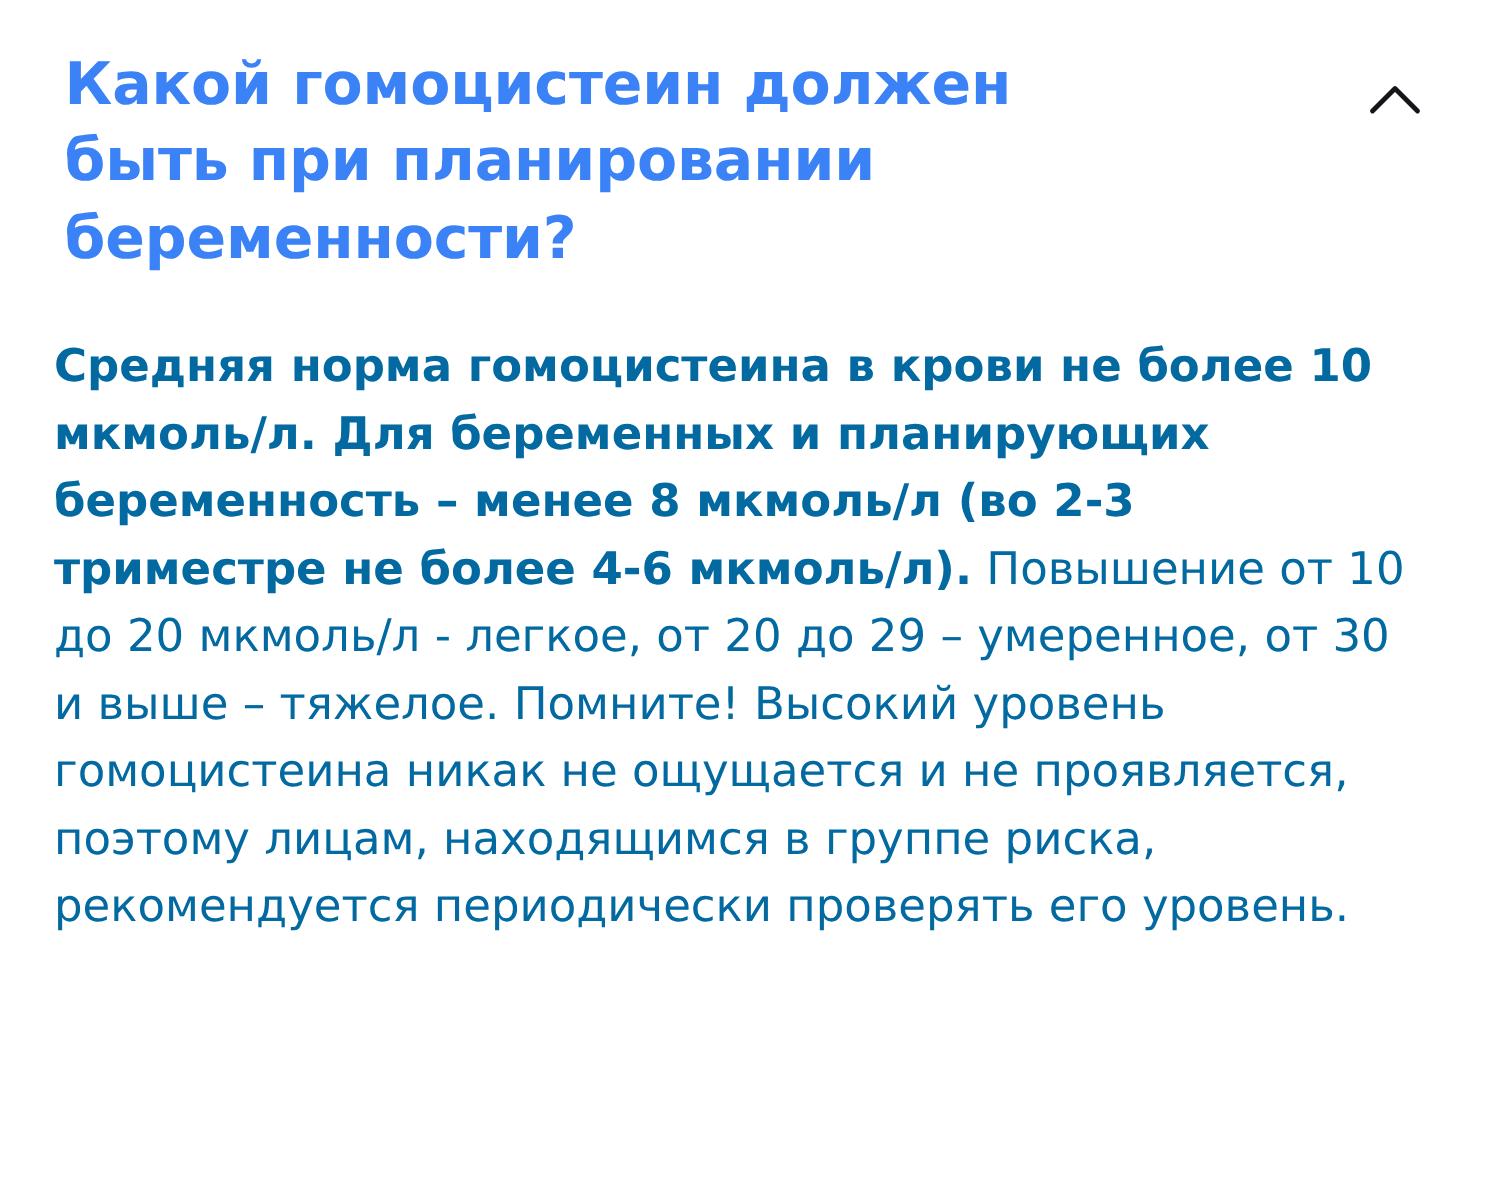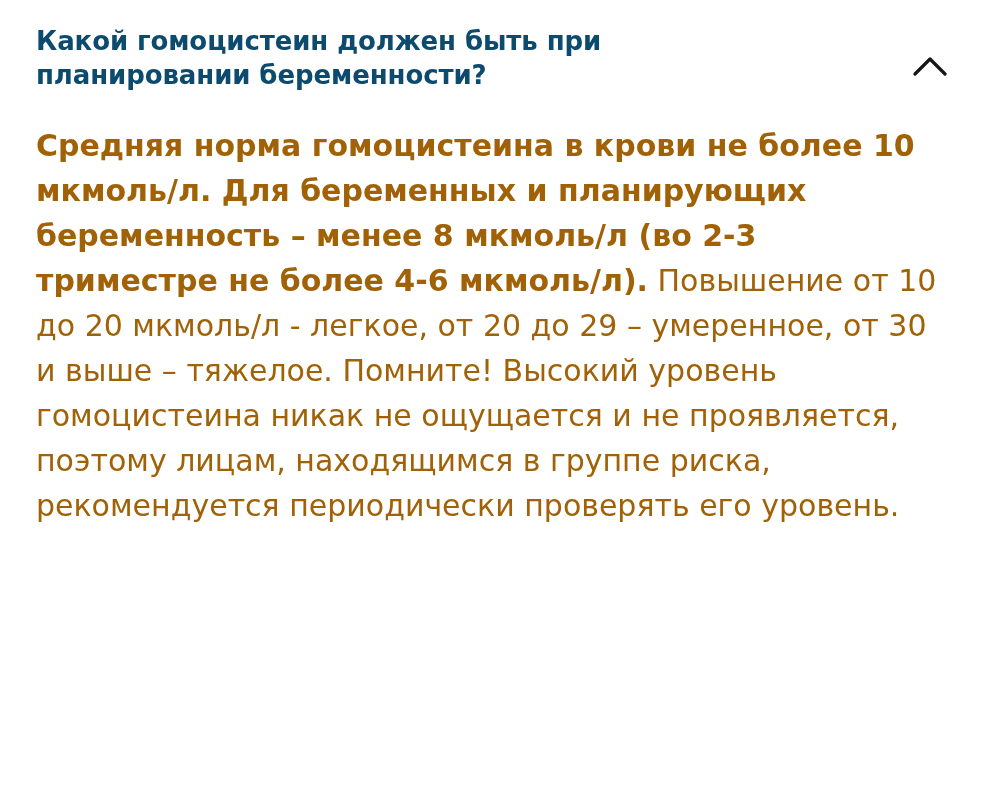--- a/index.html
+++ b/index.html
@@ -21,27 +21,27 @@
     height: 795px;
     padding: 24px 36px 0 36px;
   }
   .faq-header {
     display: flex;
     align-items: flex-start;
     justify-content: space-between;
     gap: 20px;
   }
   .faq-question {
-    font-size: 26px;
+    font-size: 39px;
     line-height: 1.32;
     font-weight: 700;
     letter-spacing: -0.1px;
     max-width: 660px;
-    margin: 0;
-    color: #0c4a6e;
+    margin: 7px;
+    color: #3b82f6;
   }
   .chevron-btn {
     flex: 0 0 auto;
     width: 48px;
     height: 48px;
     margin-top: 18px;
     margin-right: 10px;
     display: flex;
     align-items: center;
     justify-content: center;
@@ -51,21 +51,21 @@
     padding: 0;
   }
   .chevron-btn svg {
     display: block;
   }
   .faq-answer {
     margin: 30px 0 0 0;
     font-size: 30px;
     line-height: 1.50;
     font-weight: 400;
-    color: #a16207;
+    color: #0369a1;
     max-width: 910px;
   }
   .faq-answer .lead {
     font-weight: 700;
   }
 </style>
 </head>
 <body>
 
 <div class="faq-item">

